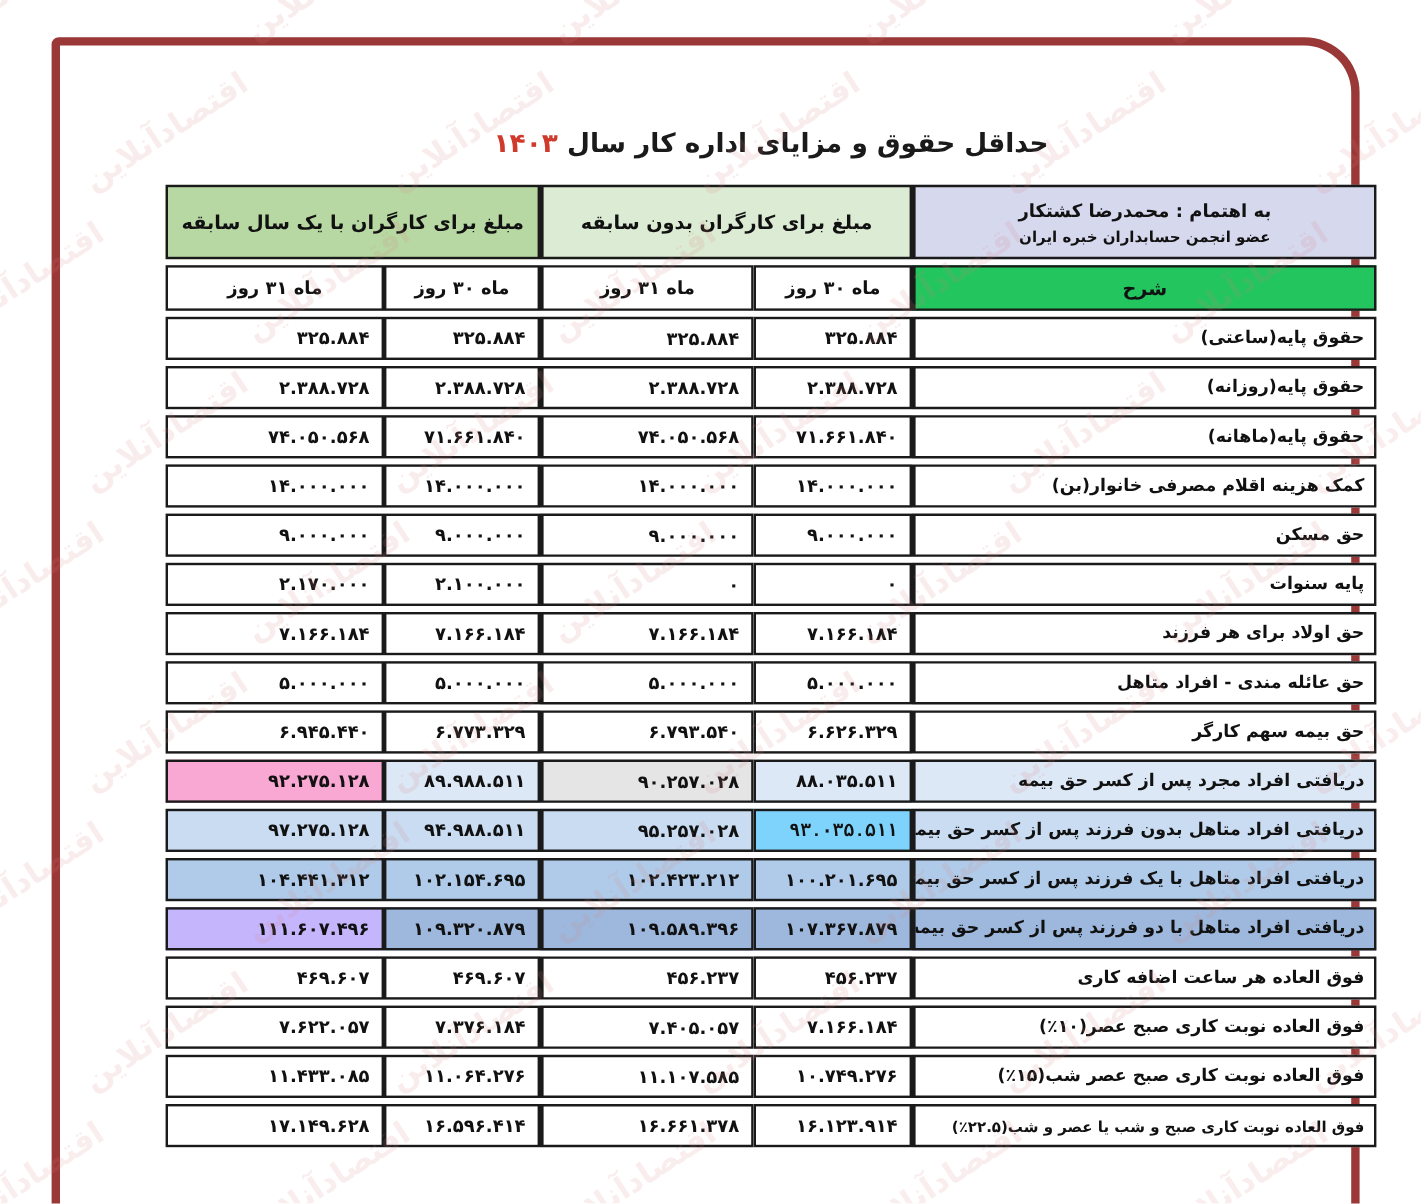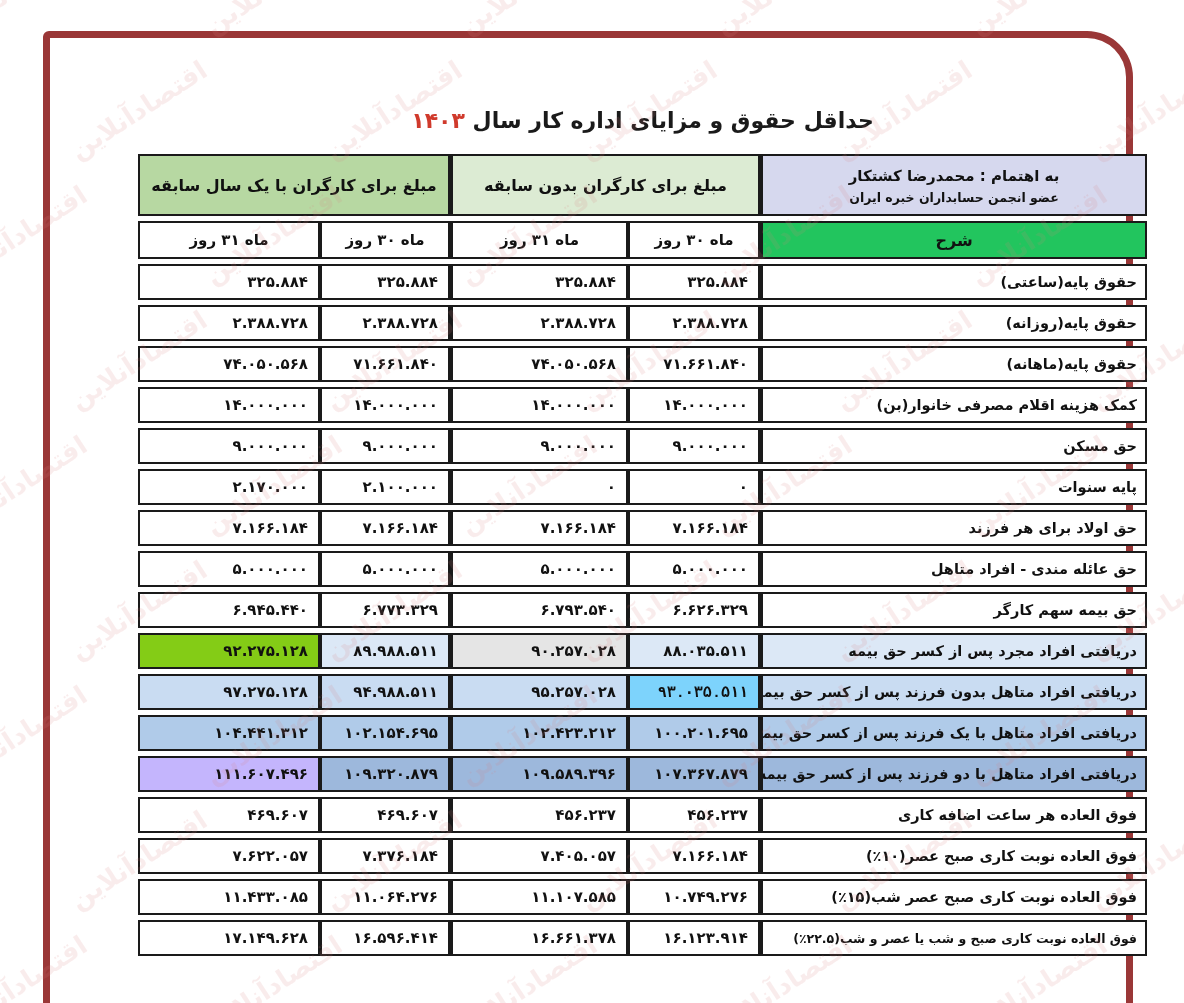--- a/index.html
+++ b/index.html
@@ -205,21 +205,21 @@
     <td>۶.۶۲۶.۳۲۹</td>
     <td class="vb-c2">۶.۷۹۳.۵۴۰</td>
     <td>۶.۷۷۳.۳۲۹</td>
     <td class="vb-c4">۶.۹۴۵.۴۴۰</td>
   </tr>
           <tr>
     <th class="vb-desc" style="background: rgb(220, 232, 246);">دریافتی افراد مجرد پس از کسر حق بیمه</th>
     <td style="background: rgb(220, 232, 246);">۸۸.۰۳۵.۵۱۱</td>
     <td class="vb-c2" style="background: #e5e5e5;">۹۰.۲۵۷.۰۲۸</td>
     <td style="background: rgb(220, 232, 246);">۸۹.۹۸۸.۵۱۱</td>
-    <td class="vb-c4" style="background: #84cc16; padding-left: 44px;">۹۲.۲۷۵.۱۲۸</td>
+    <td class="vb-c4" style="background: #f9a8d4; padding-left: 44px;">۹۲.۲۷۵.۱۲۸</td>
   </tr>
           <tr>
     <th class="vb-desc" style="background: rgb(201, 220, 242);">دریافتی افراد متاهل بدون فرزند پس از کسر حق بیمه</th>
     <td style="background: #7dd3fc; font-family: Liberation Mono, monospace;">۹۳.۰۳۵.۵۱۱</td>
     <td class="vb-c2" style="background: rgb(201, 220, 242);">۹۵.۲۵۷.۰۲۸</td>
     <td style="background: rgb(201, 220, 242);">۹۴.۹۸۸.۵۱۱</td>
     <td class="vb-c4" style="background: rgb(201, 220, 242);">۹۷.۲۷۵.۱۲۸</td>
   </tr>
           <tr>
     <th class="vb-desc" style="background: rgb(176, 203, 233);">دریافتی افراد متاهل با یک فرزند پس از کسر حق بیمه</th>

